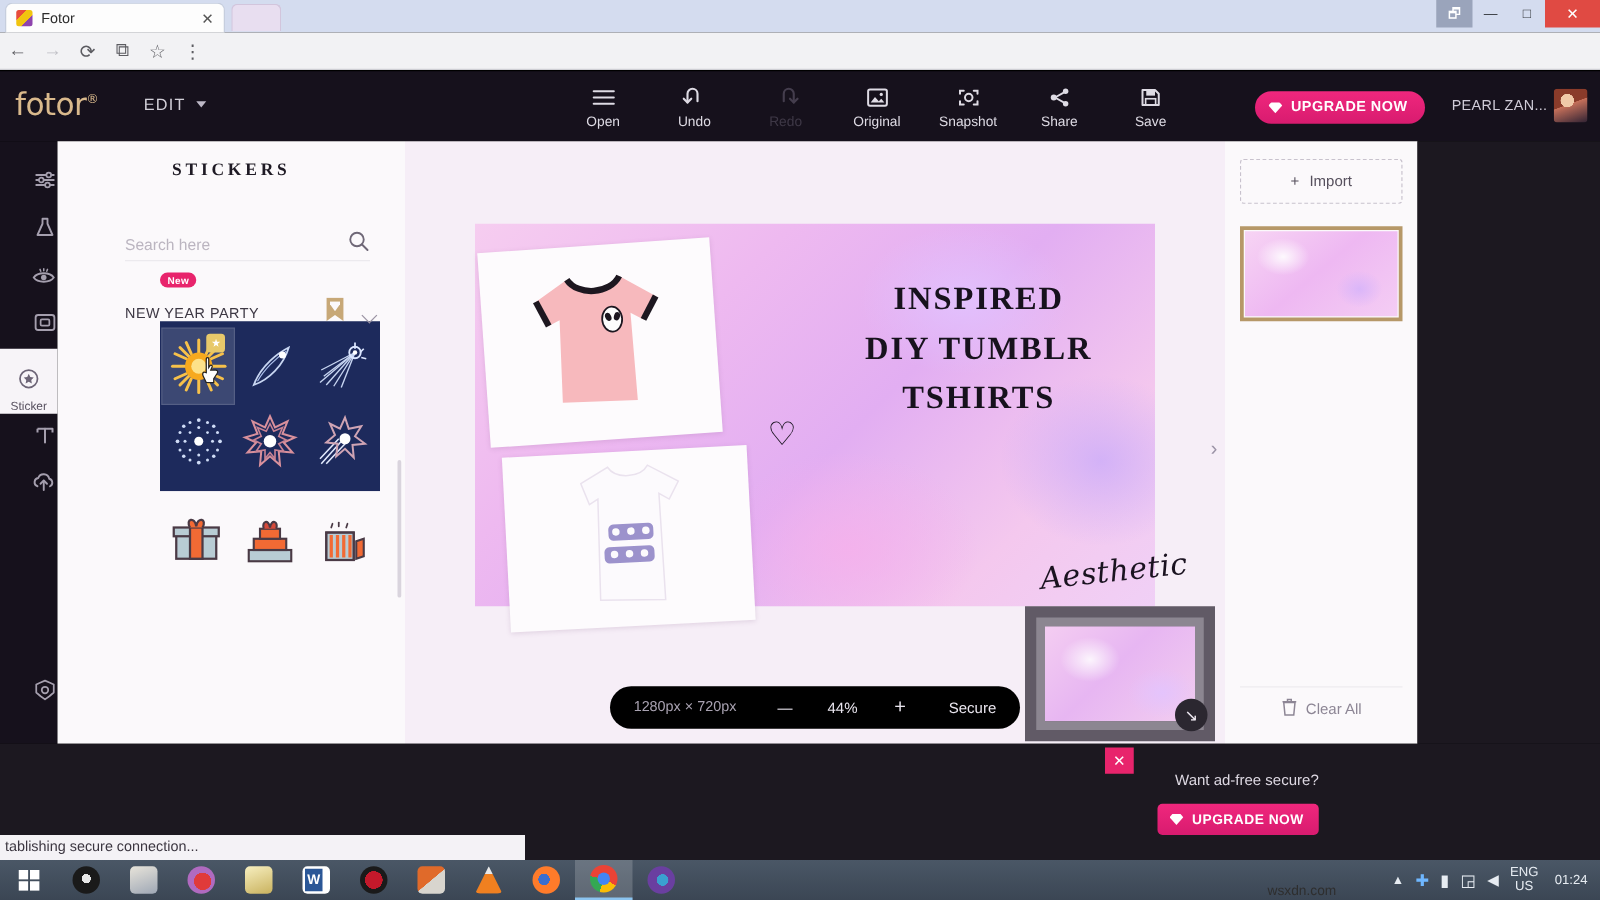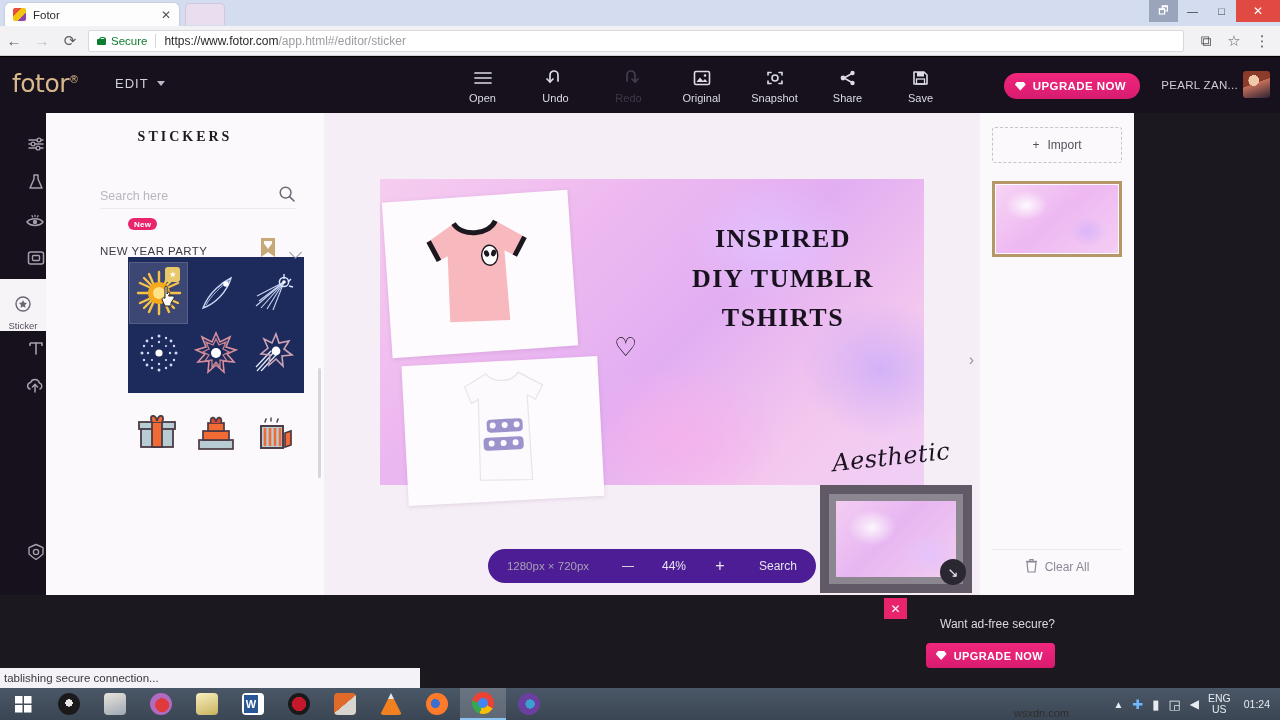--- a/index.html
+++ b/index.html
@@ -276,21 +276,21 @@
     font-family: "DejaVu Serif", serif; font-style: italic;
     font-size: 24px; color: #1a1320;
     transform: rotate(-6deg); letter-spacing: .5px;
   }
   .canvas-next {
     position: absolute; right: 6px; top: 238px;
     color: #9b93a6; font-size: 16px; cursor: pointer;
   }
   .zoombar {
     position: absolute; left: 164px; bottom: 12px; width: 328px; height: 34px;
-    background: #4c1d95; border-radius: 17px;
+    background: #000000; border-radius: 17px;
     display: flex; align-items: center; color: #e9e5ee; font-size: 12px;
   }
   .zoombar .dim { color: #a9a2b1; font-size: 11.5px; }
   .zb-seg { display:flex; align-items:center; justify-content:center; cursor: pointer; }
   .navigator {
     position: absolute; right: 8px; bottom: 2px; width: 152px; height: 108px;
     background: #615a66; padding: 9px;
   }
   .navigator-inner {
     width: 100%; height: 100%;
@@ -418,26 +418,20 @@
       <div class="win-btn">—</div>
       <div class="win-btn">□</div>
       <div class="win-btn close">✕</div>
     </div>
   </div>
 
   <div class="chrome-omnibar">
     <div class="nav-ic">←</div>
     <div class="nav-ic dim">→</div>
     <div class="nav-ic">⟳</div>
-    <div class="omnibox">
-      <div class="lock"></div>
-      <div class="secure-text">Secure</div>
-      <div class="url-sep"></div>
-      <div class="url"><b>https://www.fotor.com</b><span>/app.html#/editor/sticker</span></div>
-    </div>
     <div class="omni-right">
       <div class="nav-ic">⧉</div>
       <div class="nav-ic">☆</div>
       <div class="nav-ic">⋮</div>
     </div>
   </div>
 
   <div class="app-header">
     <div class="logo"><span>fotor</span><sup>®</sup></div>
 
@@ -831,21 +825,21 @@
       <div class="aesthetic">Aesthetic</div>
     </div>
 
     <div class="canvas-next">›</div>
 
     <div class="zoombar">
       <span class="dim zb-seg" style="width:120px">1280px × 720px</span>
       <span class="zb-seg" style="width:40px">—</span>
       <span class="zb-seg" style="width:52px">44%</span>
       <span class="zb-seg" style="width:40px;font-size:16px">+</span>
-      <span class="zb-seg" style="width:76px">Search</span>
+      <span class="zb-seg" style="width:76px">Secure</span>
     </div>
 
     <div class="navigator">
       <div class="navigator-inner"></div>
       <div class="nav-collapse">↘</div>
     </div>
   </div>
 
   <div class="right-panel">
     <div class="import-btn">

